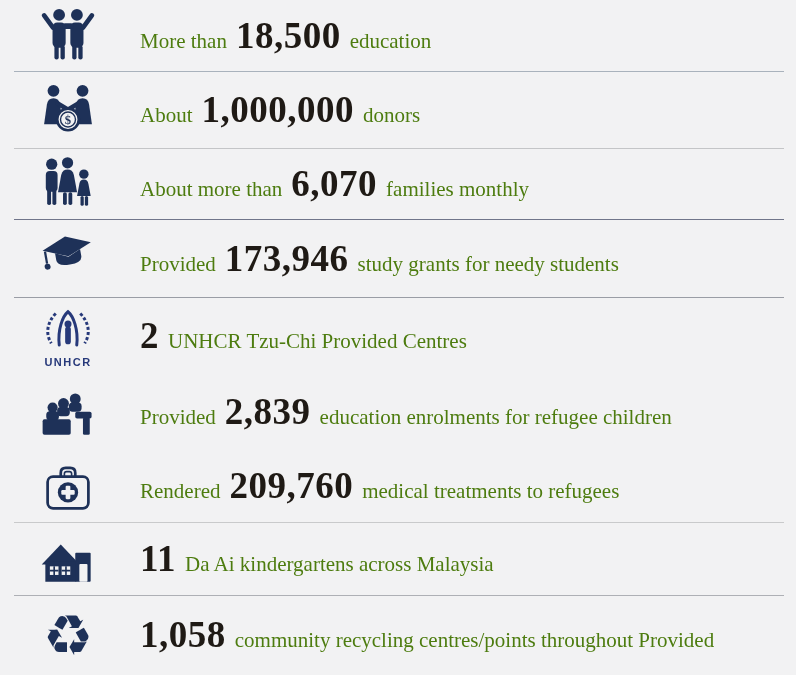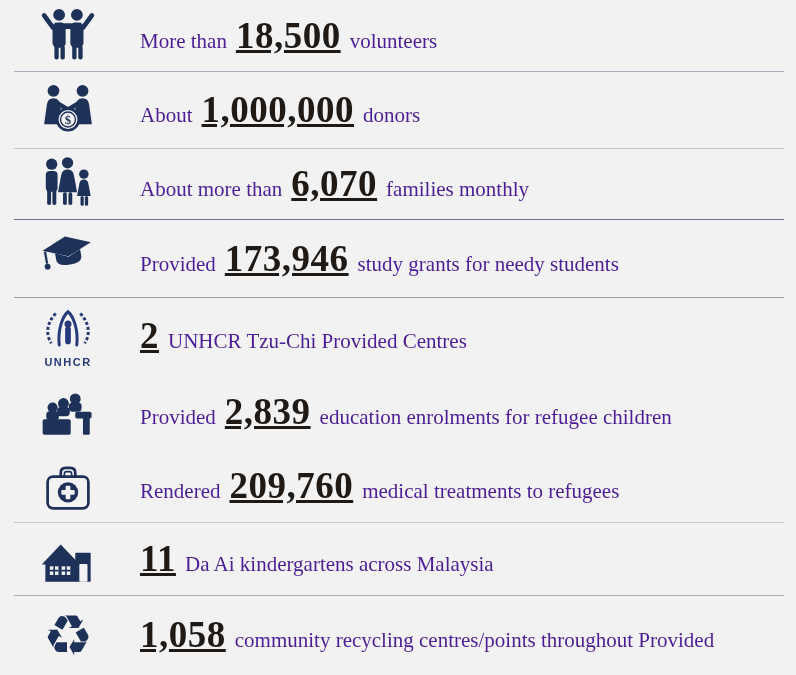--- a/index.html
+++ b/index.html
@@ -13,24 +13,24 @@
   .r2 .sep{background:#c4c5c7}
   .r3 .sep{background:#70758a}
   .r4 .sep{background:#9a9da5}
   .r7 .sep{background:#c9cacb}
   .r8 .sep{background:#aeb0b5}
   .icon-cell{flex:0 0 136px;display:flex;flex-direction:column;align-items:center;justify-content:center;}
   .icon-cell svg{display:block;}
   .unhcr-label{font-family:"Liberation Sans", sans-serif;font-weight:bold;font-size:11px;
     letter-spacing:1.5px;color:#27397a;margin-top:1px;line-height:1;}
   .text{margin-left:4px;white-space:nowrap;line-height:1;padding-bottom:2px;}
-  .t-pre,.t-suf{font-size:21px;color:#4c1d95;}
+  .t-pre,.t-suf{font-size:21px;color:#4d7c0f;}
   .t-pre{margin-right:9px;}
   .t-pre:empty{display:none;margin:0;}
-  .t-num{font-size:37px;font-weight:bold;color:#1f1a15;margin-right:9px;letter-spacing:0.5px;text-decoration:underline;}
+  .t-num{font-size:37px;font-weight:bold;color:#1f1a15;margin-right:9px;letter-spacing:0.5px;}
   .recycle-glyph{font-family:"DejaVu Sans", sans-serif;font-size:56px;line-height:1;color:#1e3158;}
 </style>
 </head>
 <body>
 
 <div class="page">
 
   <div class="row r1">
     <div class="icon-cell">
       <svg width="62" height="60" viewBox="0 0 64 64">
@@ -42,21 +42,21 @@
           <rect x="26" y="18.5" width="12" height="6" rx="3"></rect>
           <rect x="17.5" y="42" width="4.6" height="15" rx="2.2"></rect>
           <rect x="24" y="42" width="4.6" height="15" rx="2.2"></rect>
           <rect x="36.5" y="42" width="4.6" height="15" rx="2.2"></rect>
           <rect x="43" y="42" width="4.6" height="15" rx="2.2"></rect>
         </g>
         <path d="M16 23 L6.5 10" stroke="#1e3158" stroke-width="5" stroke-linecap="round" fill="none"></path>
         <path d="M48 23 L57.5 10" stroke="#1e3158" stroke-width="5" stroke-linecap="round" fill="none"></path>
       </svg>
     </div>
-    <p class="text"><span class="t-pre">More than</span><span class="t-num">18,500</span><span class="t-suf">volunteers</span></p>
+    <p class="text"><span class="t-pre">More than</span><span class="t-num">18,500</span><span class="t-suf">education</span></p>
     <div class="sep"></div>
   </div>
 
   <div class="row r2">
     <div class="icon-cell">
       <svg width="62" height="60" viewBox="0 0 64 64">
         <g fill="#1e3158">
           <circle cx="16.5" cy="10.5" r="6.3"></circle>
             <circle cx="47.5" cy="10.5" r="6.3"></circle>
           <path d="M16.5 18.5 Q22.5 18.5 23.5 25 L26.5 46 L6.5 46 L9.5 25 Q10.5 18.5 16.5 18.5 Z"></path>

